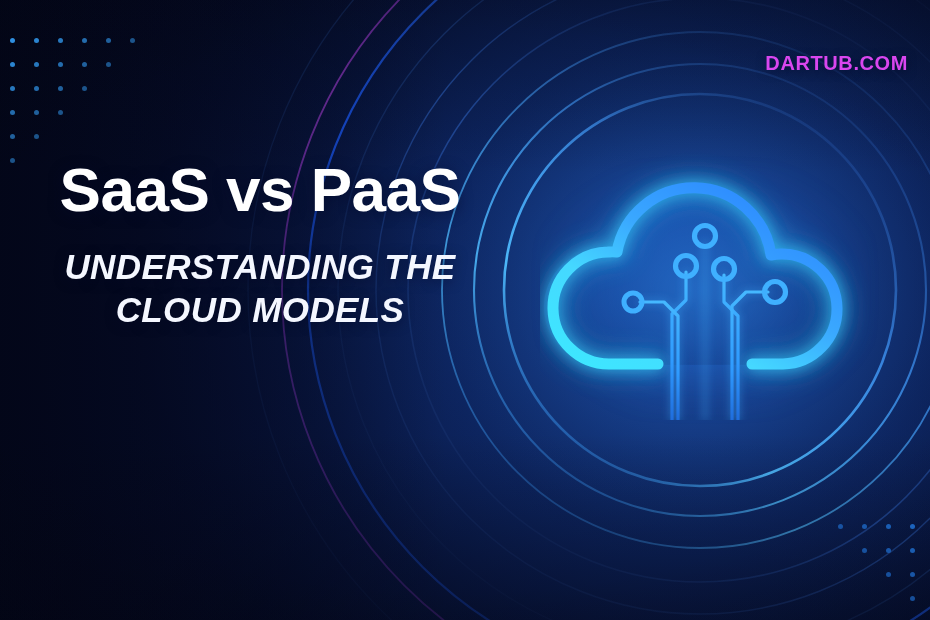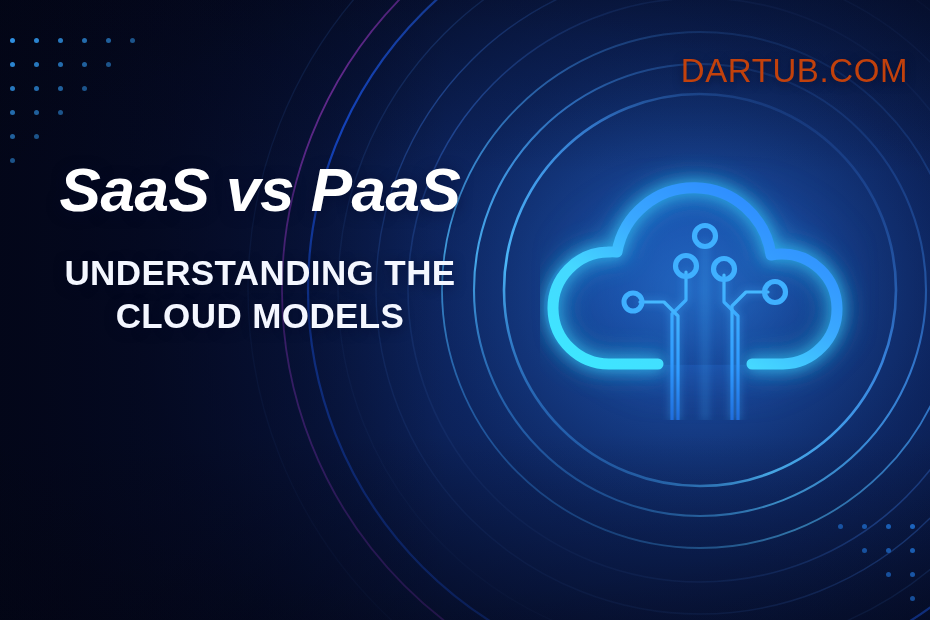--- a/index.html
+++ b/index.html
@@ -79,42 +79,42 @@
     text-align: center;
   }
   .headline {
     margin: 0;
     color: #ffffff;
     font-size: 62px;
     font-weight: 700;
     line-height: 1.03;
     letter-spacing: -0.5px;
     text-shadow: 0 2px 14px rgba(0,10,40,0.55);
-    font-style: italic;
   }
   .headline .l2 { display: block; }
   .subhead {
-    margin: 30px 0 0 0;
+    margin: 24px 0 0 0;
     color: #f4f7ff;
     font-size: 35px;
     font-weight: 600;
     line-height: 1.22;
     letter-spacing: 0.4px;
     text-shadow: 0 2px 12px rgba(0,8,36,0.5);
+    font-style: italic;
   }
   .subhead .s2 { display: block; }
 
   
   .watermark {
     position: absolute;
     right: 22px;
     top: 52px;
-    color: #c2410c;
-    font-size: 33px;
-    font-weight: 400;
+    color: #d946ef;
+    font-size: 20px;
+    font-weight: 700;
     letter-spacing: 0.6px;
     text-shadow: 0 2px 10px rgba(0,8,36,0.6);
   }
 </style>
 </head>
 <body>
 
 <div id="stage">
 
   <div class="bg-base"></div>

